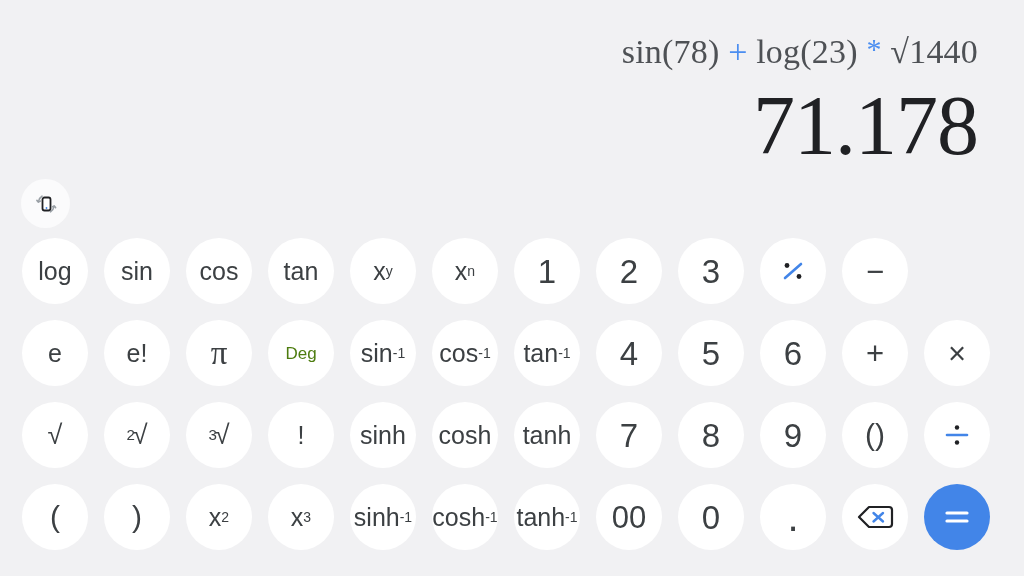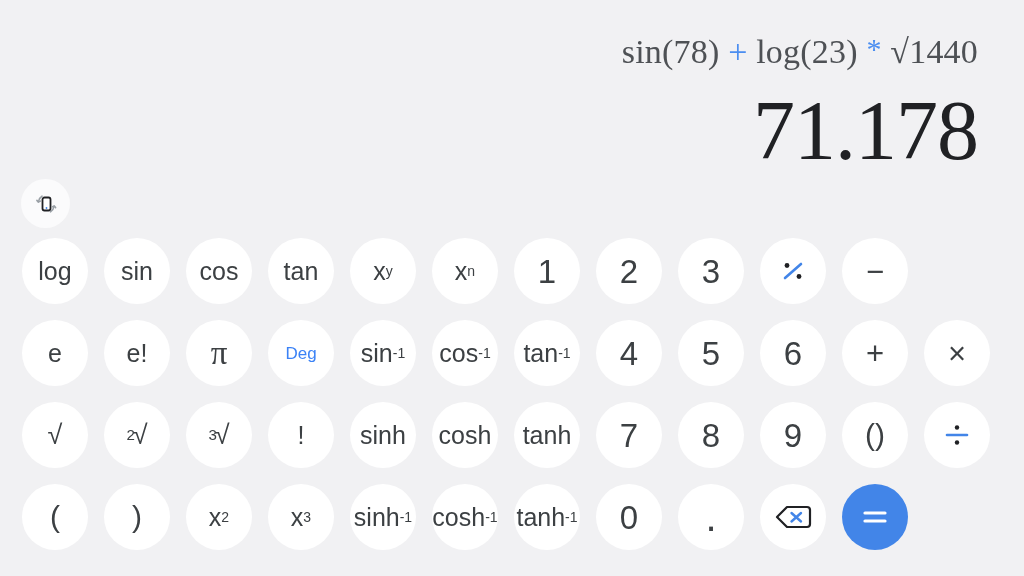--- a/index.html
+++ b/index.html
@@ -28,21 +28,21 @@
     font-size: 34px;
     color: #4e5155;
     letter-spacing: .2px;
     line-height: 46px;
     white-space: nowrap;
     font-weight: 400;
   }
   #expression .op { color: #4b8ef0; }
   #expression .star { font-size: 30px; vertical-align: 4px; }
   #result {
-    margin-top: 10px;
+    margin-top: 5px;
     font-size: 84px;
     line-height: 92px;
     color: #202124;
     font-weight: 400;
     letter-spacing: -1px;
     white-space: nowrap;
   }
 
   
   #rotate-btn {
@@ -76,21 +76,21 @@
     align-items: center;
     justify-content: center;
     color: #3c4043;
     font-size: 25px;
     font-weight: 400;
     line-height: 1;
     user-select: none;
     flex: 0 0 auto;
   }
   .key.num { font-size: 33px; color: #3c4043; }
-  .key.small { font-size: 17px; color: #3b82f6; }
+  .key.small { font-size: 17px; color: #4d7c0f; }
   .key.pi { font-size: 33px; font-family: "Liberation Serif", serif; }
   .key.sym { font-size: 31px; }
   .key.dot { font-size: 40px; line-height: 0.4; }
   .key.dbl0 { font-size: 31px; }
   .key.paren { font-size: 30px; }
   .key.equals {
     background: #4285e8;
     color: #ffffff;
   }
   .sup { font-size: .56em; vertical-align: super; line-height: 0; }
@@ -265,20 +265,23 @@
           <span class="sup">-1</span>
         </div>
         <div class="key">
           <span>cosh</span>
           <span class="sup">-1</span>
         </div>
         <div class="key">
           <span>tanh</span>
           <span class="sup">-1</span>
         </div>
+        <div class="key dbl0">
+          <span>00</span>
+        </div>
         <div class="key num">
           <span>0</span>
         </div>
         <div class="key dot">
           <span>.</span>
         </div>
         <div class="key">
           <svg width="40" height="30" viewBox="0 0 40 30">
             <path d="M14 5 H34 a3 3 0 0 1 3 3 v14 a3 3 0 0 1 -3 3 H14 L4 15 Z" fill="#ffffff" stroke="#202124" stroke-width="2.2" stroke-linejoin="round"></path>
             <line x1="18.5" y1="11" x2="28" y2="19.5" stroke="#4285e8" stroke-width="2.4" stroke-linecap="round"></line>

